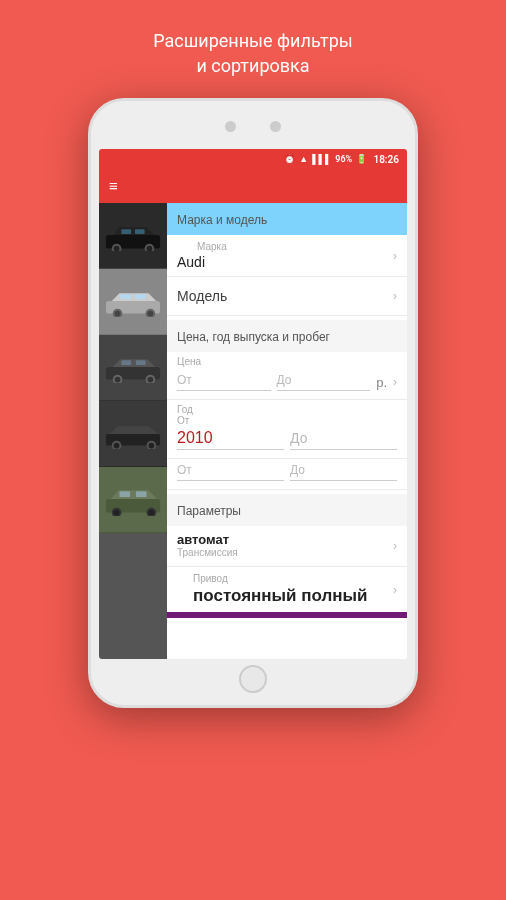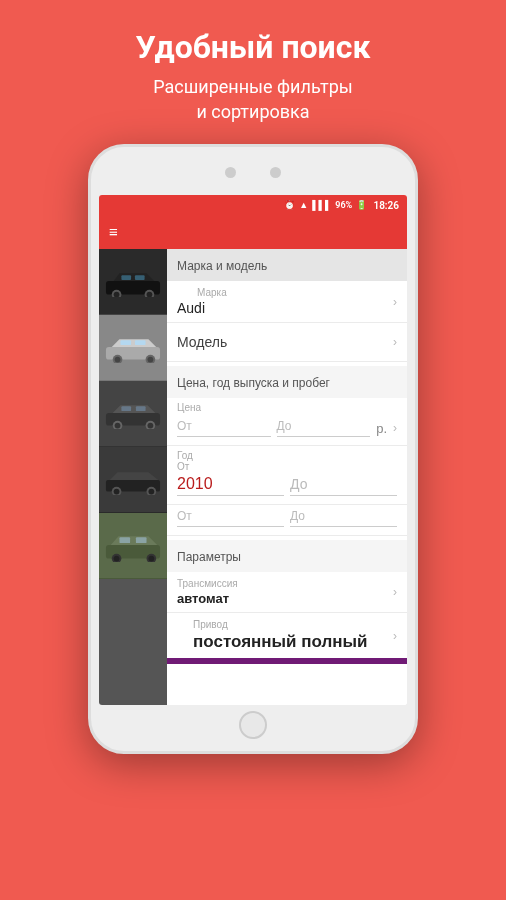--- a/index.html
+++ b/index.html
@@ -40,21 +40,20 @@
       height: 660px;
       margin: 0 auto;
     }
   </style>
 </head>
 <body>
 
 <div style="width:506px; height:900px; background:#f05a50; display:flex; flex-direction:column; align-items:center; position:relative; overflow:hidden;">
 
   <div class="header-section">
-    <div class="header-title">Удобный поиск</div>
     <div class="header-subtitle">
       
       Расширенные фильтры<br>и сортировка
     </div>
   </div>
 
   <div class="phone-wrapper" style="position:relative; width:330px; height:610px;">
 
     <div style="position:absolute; top:0; left:0; right:0; bottom:0; background:#eeeeee; border-radius:36px; box-shadow:0 10px 40px rgba(0,0,0,0.35); border:3px solid #ddd;">
 
@@ -147,21 +146,21 @@
                 <circle cx="49" cy="29" r="3" fill="#222"></circle>
                 <rect x="16" y="7" width="11" height="6" rx="1" fill="#aaccee" opacity="0.5"></rect>
                 <rect x="33" y="7" width="11" height="6" rx="1" fill="#aaccee" opacity="0.5"></rect>
               </svg>
             </div>
 
           </div>
 
           <div style="flex:1; background:white; overflow-y:auto; overflow-x:hidden; font-family:Arial,sans-serif;">
 
-            <div style="background:#e5e5e5; padding:7px 10px;">
+            <div style="background:#7dd3fc; padding:7px 10px;">
               <span style="font-size:12px; color:#555; font-weight:500;">Марка и модель</span>
             </div>
 
             <div style="padding:6px 10px 6px; border-bottom:1px solid #ebebeb; position:relative; cursor:pointer;">
               <div style="font-size:10px; color:#aaa; margin-bottom:2px;margin-left:20px;">Марка</div>
               <div style="font-size:14px; color:#222;">Audi</div>
               <span style="position:absolute; right:10px; top:50%; transform:translateY(-50%); color:#bbb; font-size:12px;">›</span>
             </div>
 
             <div style="padding:10px 10px; border-bottom:1px solid #ebebeb; position:relative; cursor:pointer;">
@@ -209,22 +208,22 @@
                   <span style="font-size:12px; color:#bbb;">До</span>
                 </div>
               </div>
             </div>
 
             <div style="background:#f5f5f5; padding:7px 10px; margin-top:4px;">
               <span style="font-size:12px; color:#555; font-weight:500;">Параметры</span>
             </div>
 
             <div style="padding:6px 10px; border-bottom:1px solid #ebebeb; position:relative; cursor:pointer;">
+              <div style="font-size:13px; color:#222; font-weight:700;">автомат</div>
               <div style="font-size:10px; color:#aaa; margin-bottom:2px;">Трансмиссия</div>
-              <div style="font-size:13px; color:#222; font-weight:700;">автомат</div>
               <span style="position:absolute; right:10px; top:50%; transform:translateY(-50%); color:#bbb; font-size:12px;">›</span>
             </div>
 
             <div style="padding:6px 26px; border-bottom:6px solid #701a75; position:relative; cursor:pointer;">
               <div style="font-size:10px; color:#aaa; margin-bottom:2px;">Привод</div>
               <div style="font-size:17px; color:#222; font-weight:700;">постоянный полный</div>
               <span style="position:absolute; right:10px; top:50%; transform:translateY(-50%); color:#bbb; font-size:12px;">›</span>
             </div>
 
           </div>

